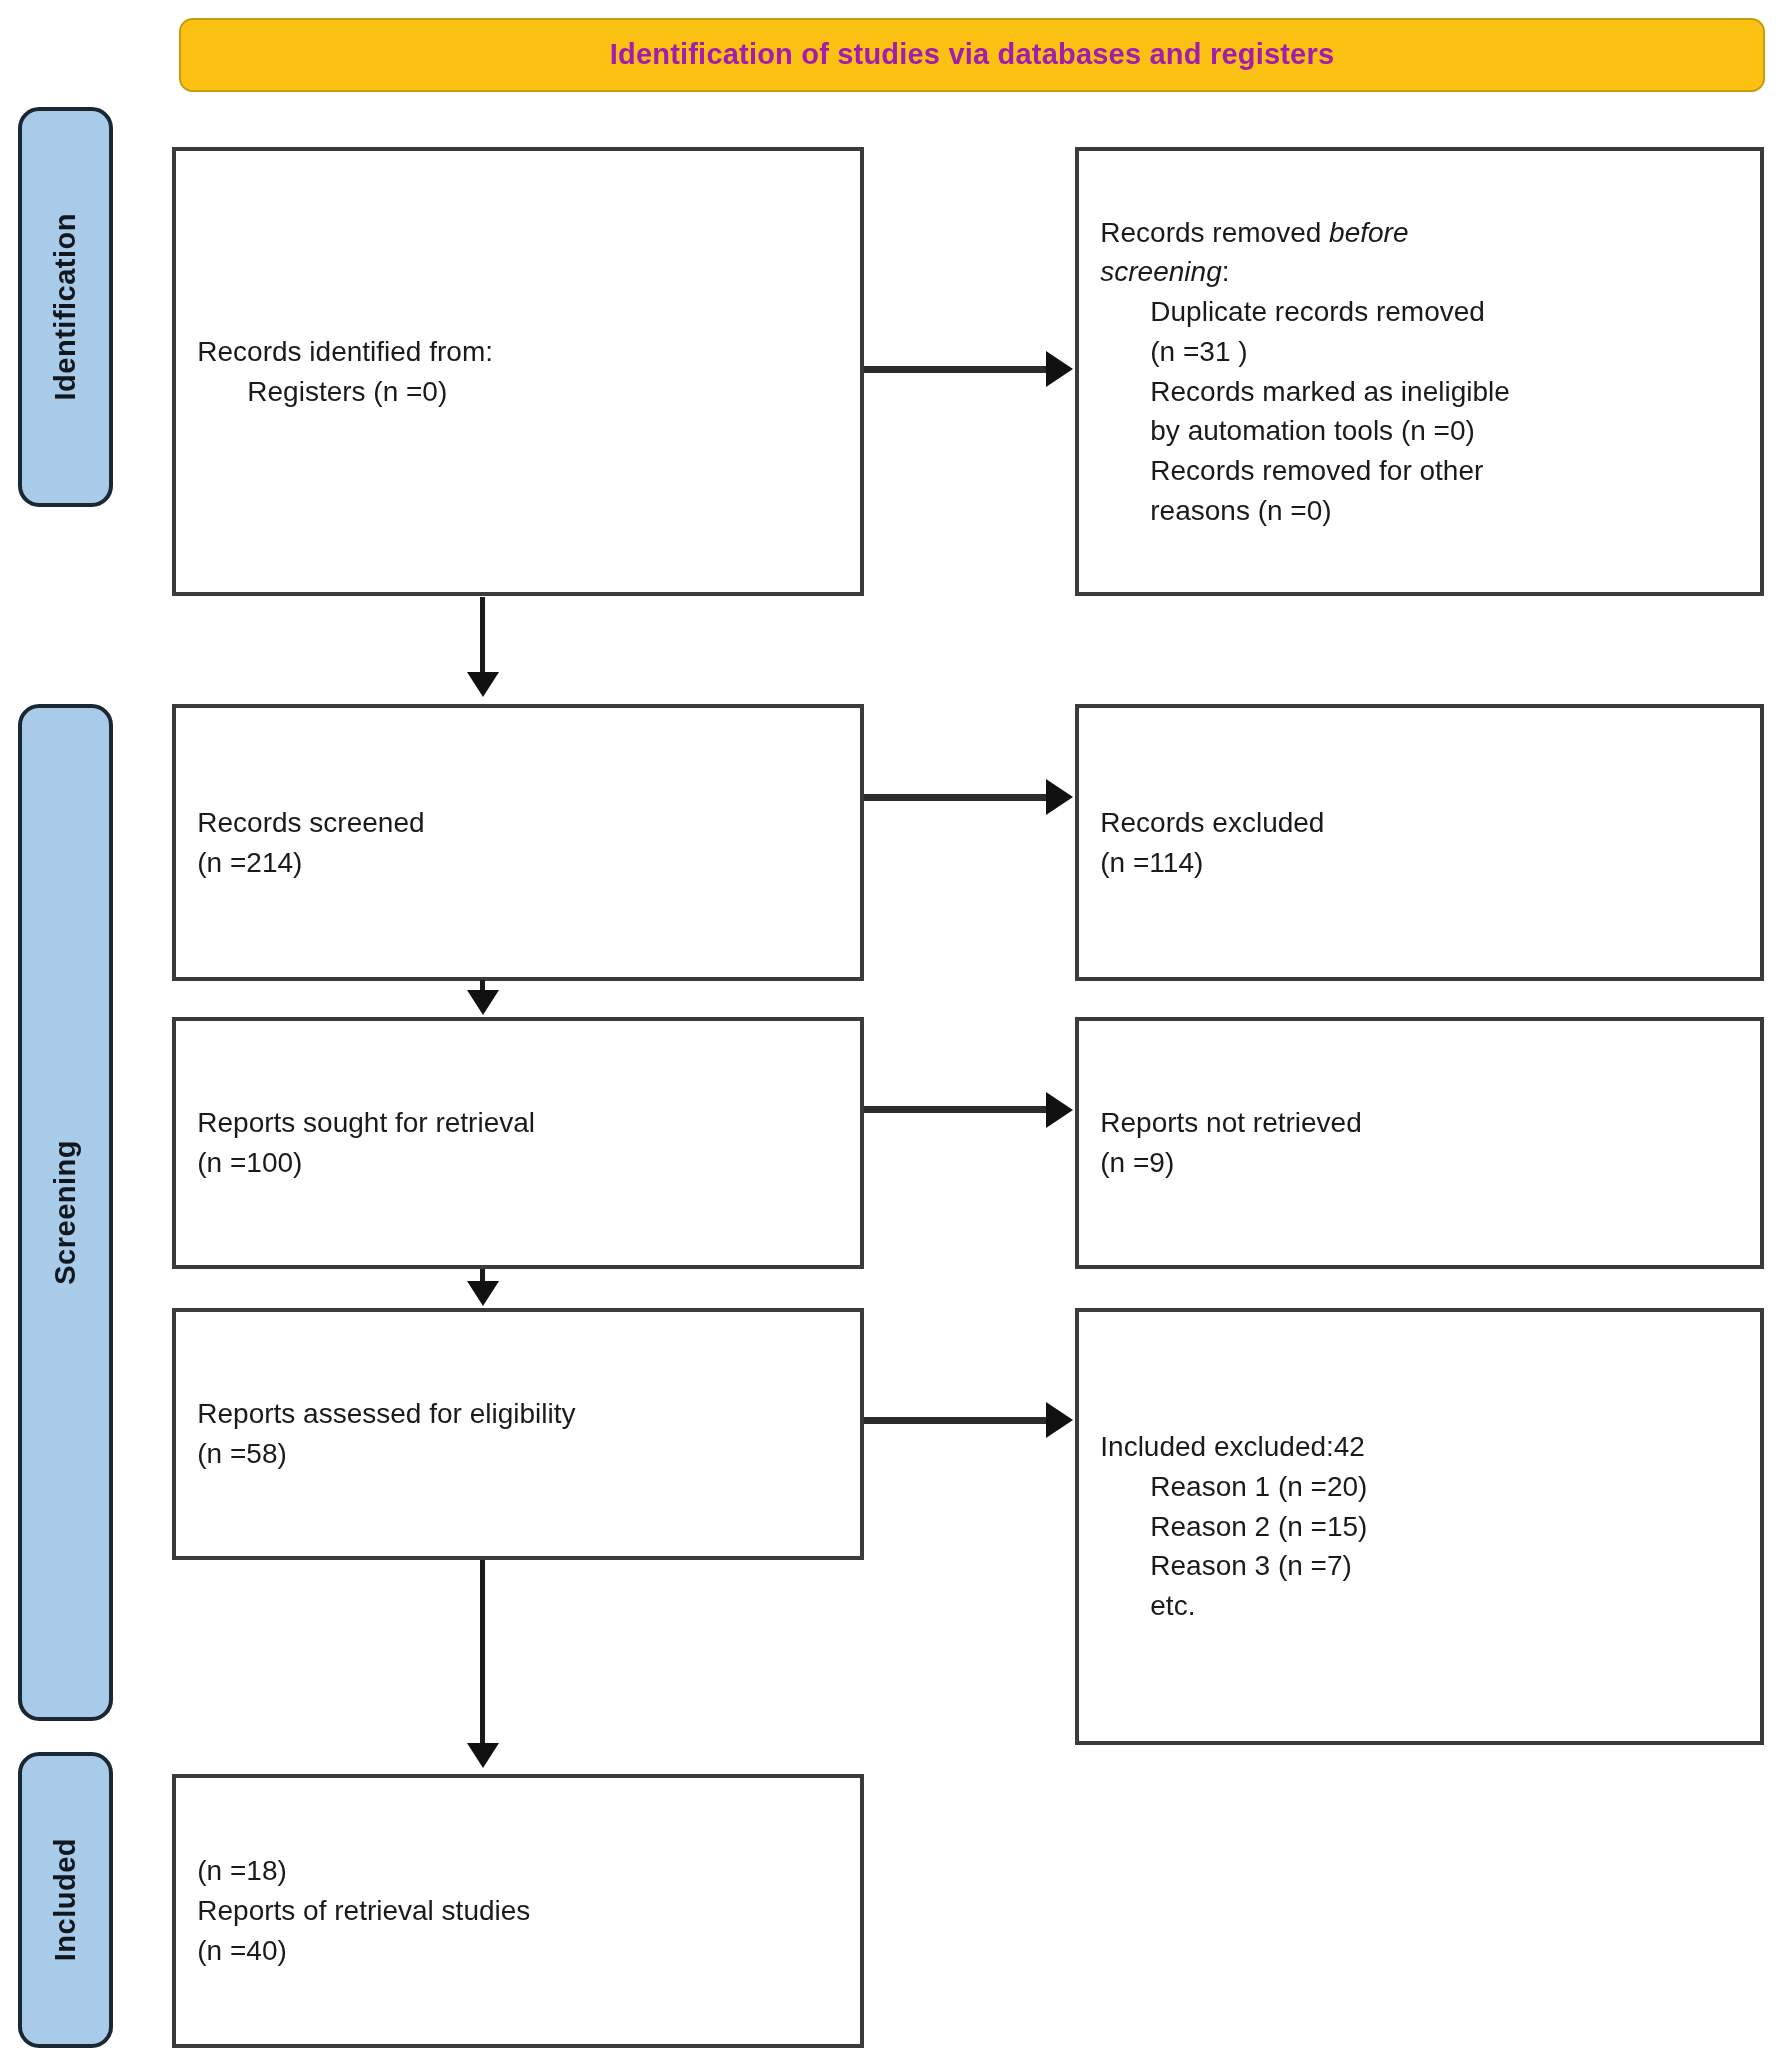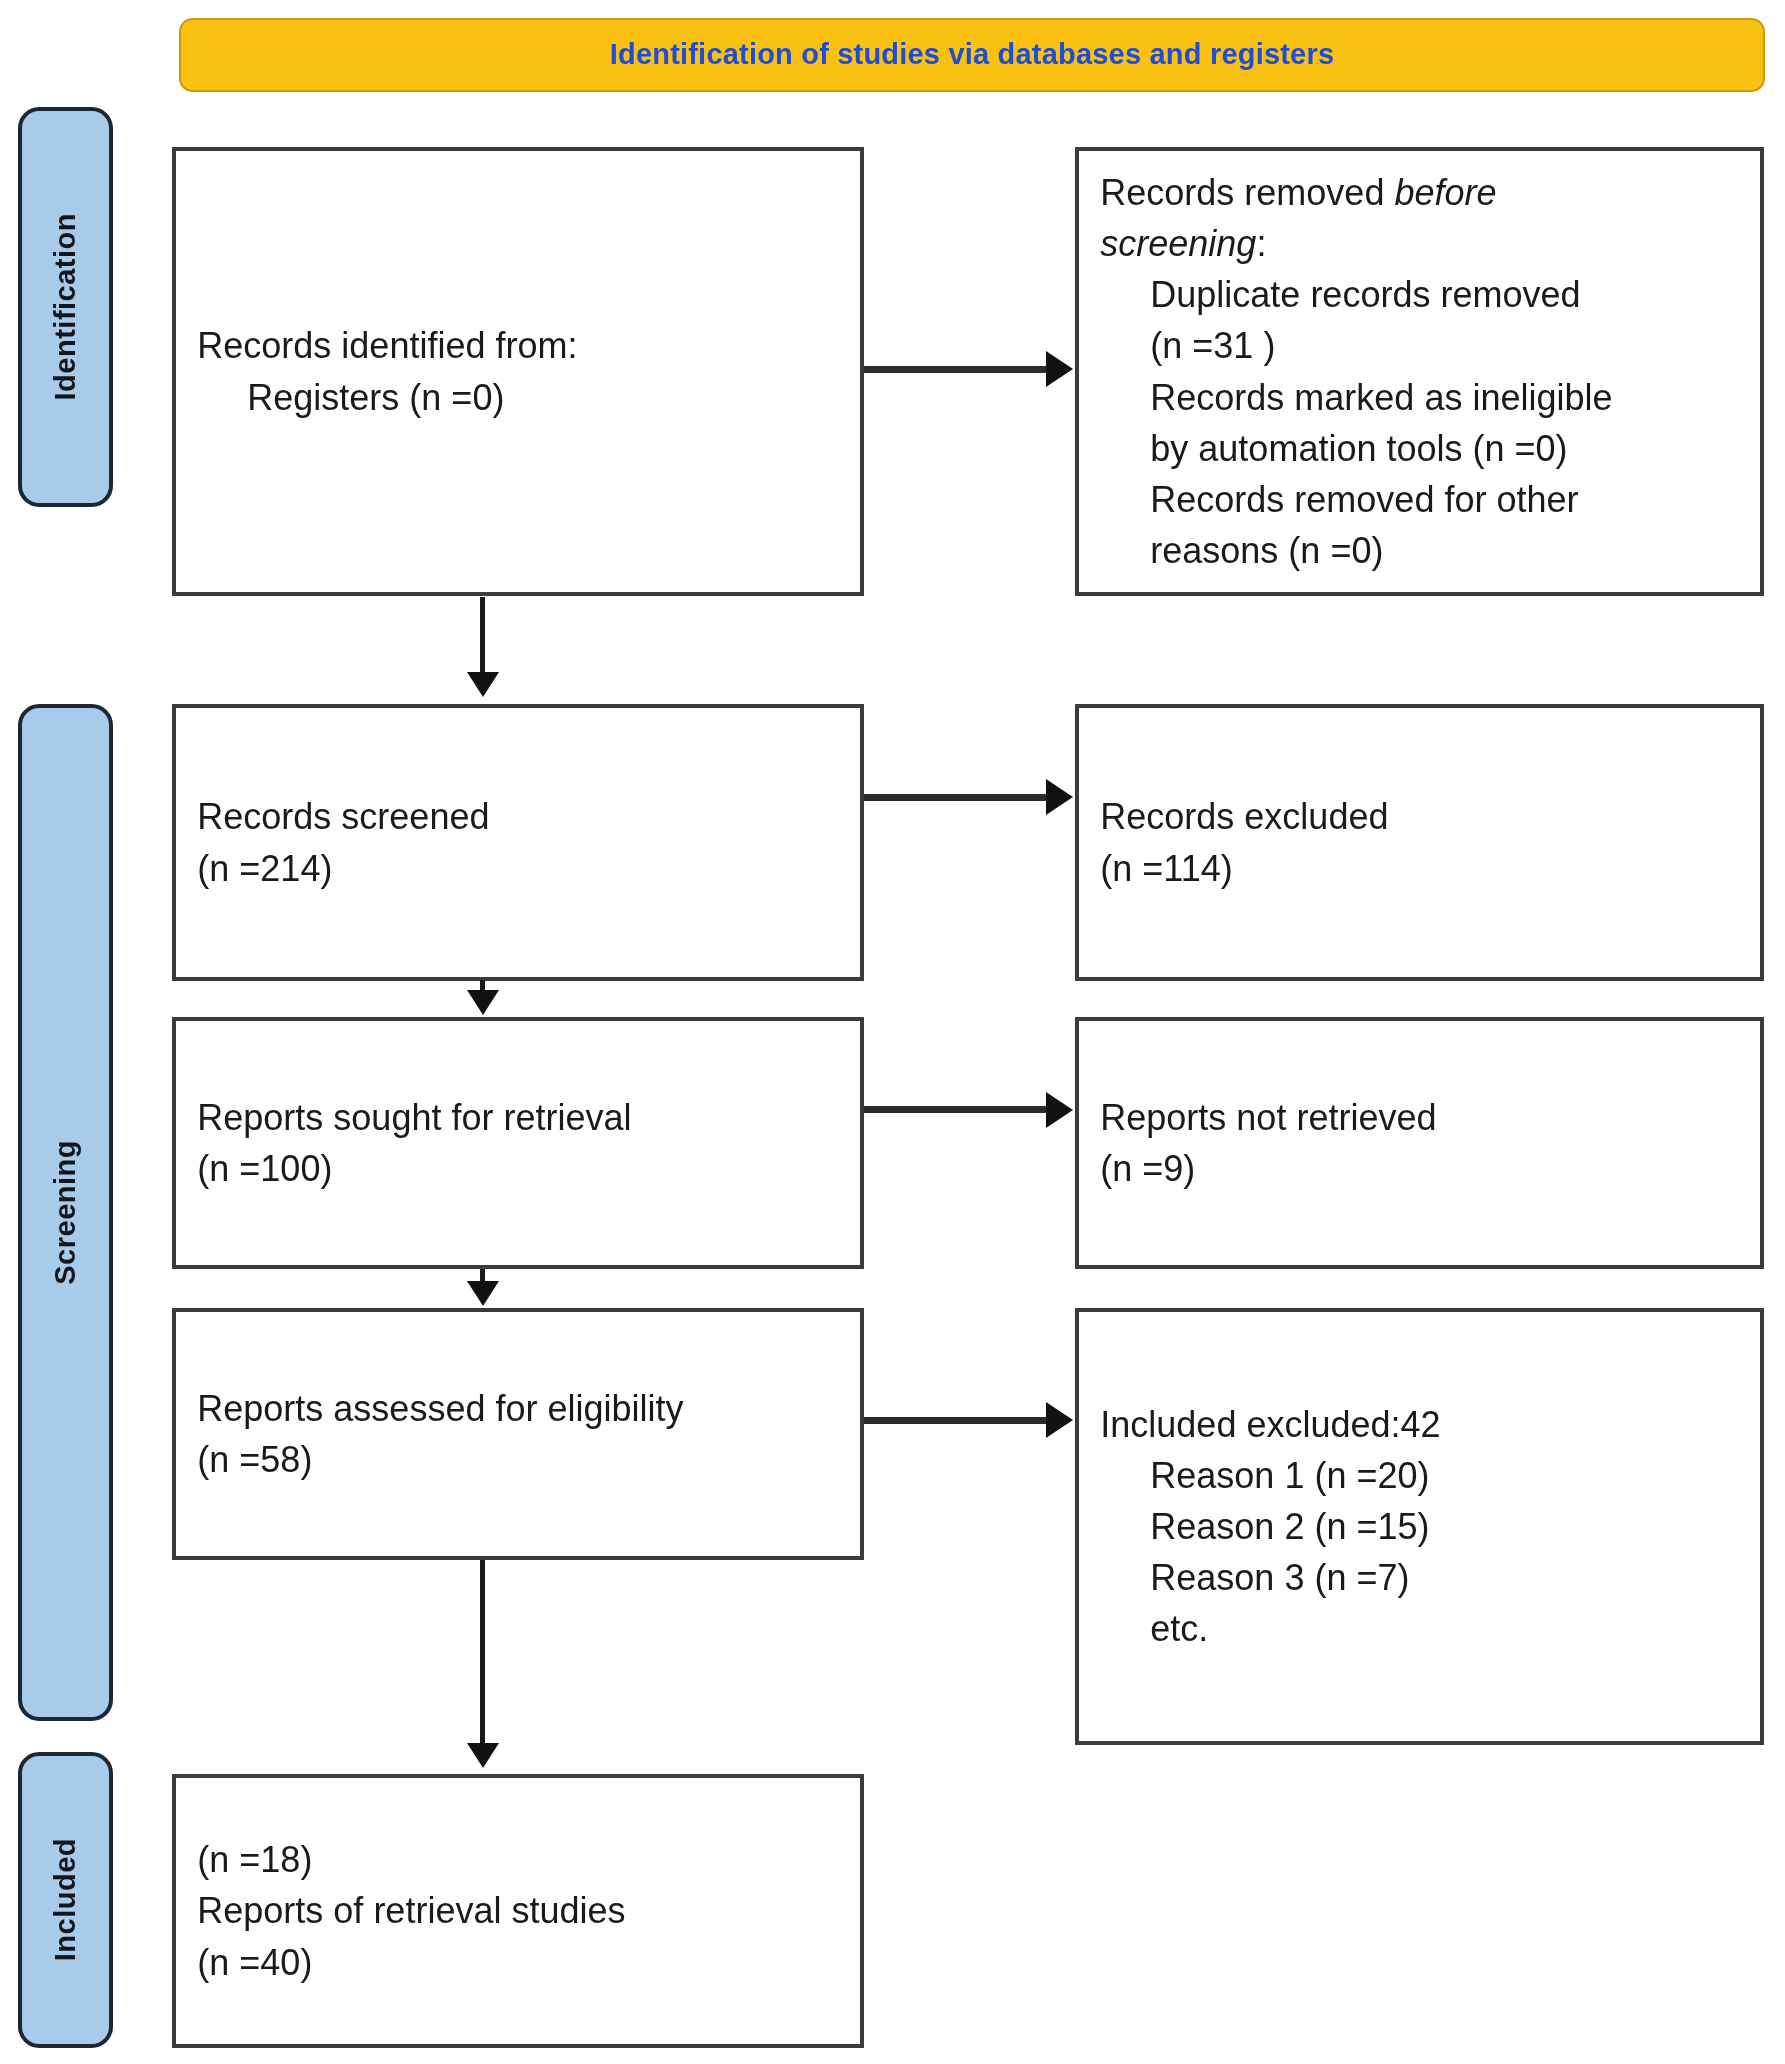--- a/index.html
+++ b/index.html
@@ -27,21 +27,21 @@
     border: 2.9px solid #C99A10;
     border-radius: 13.6px;
     box-sizing: border-box;
     display: flex;
     align-items: center;
     justify-content: center;
   }
   .banner-text {
     font-size: 29px;
     font-weight: bold;
-    color: #1d4ed8;
+    color: #a21caf;
     letter-spacing: 0.2px;
     white-space: nowrap;
   }
 
   
   .stage {
     position: absolute;
     left: 17.5px;
     width: 95px;
     background: #A8CBEA;
@@ -71,21 +71,21 @@
     background: #ffffff;
     border: 4.9px solid #3b3b3b;
     box-sizing: border-box;
     padding: 0 21.3px;
     display: flex;
     flex-direction: column;
     justify-content: center;
   }
   .box p {
     margin: 0;
-    font-size: 36px;
+    font-size: 28px;
     line-height: 1.42;
     color: #1a1a1a;
     white-space: pre-wrap;
   }
   .indent { padding-left: 50px; }
   .ital { font-style: italic; }
 
   
   #box-identified      { left: 172px; top: 147px;  width: 692px; height: 449px; }
   #box-screened        { left: 172px; top: 704px;  width: 692px; height: 277px; }

